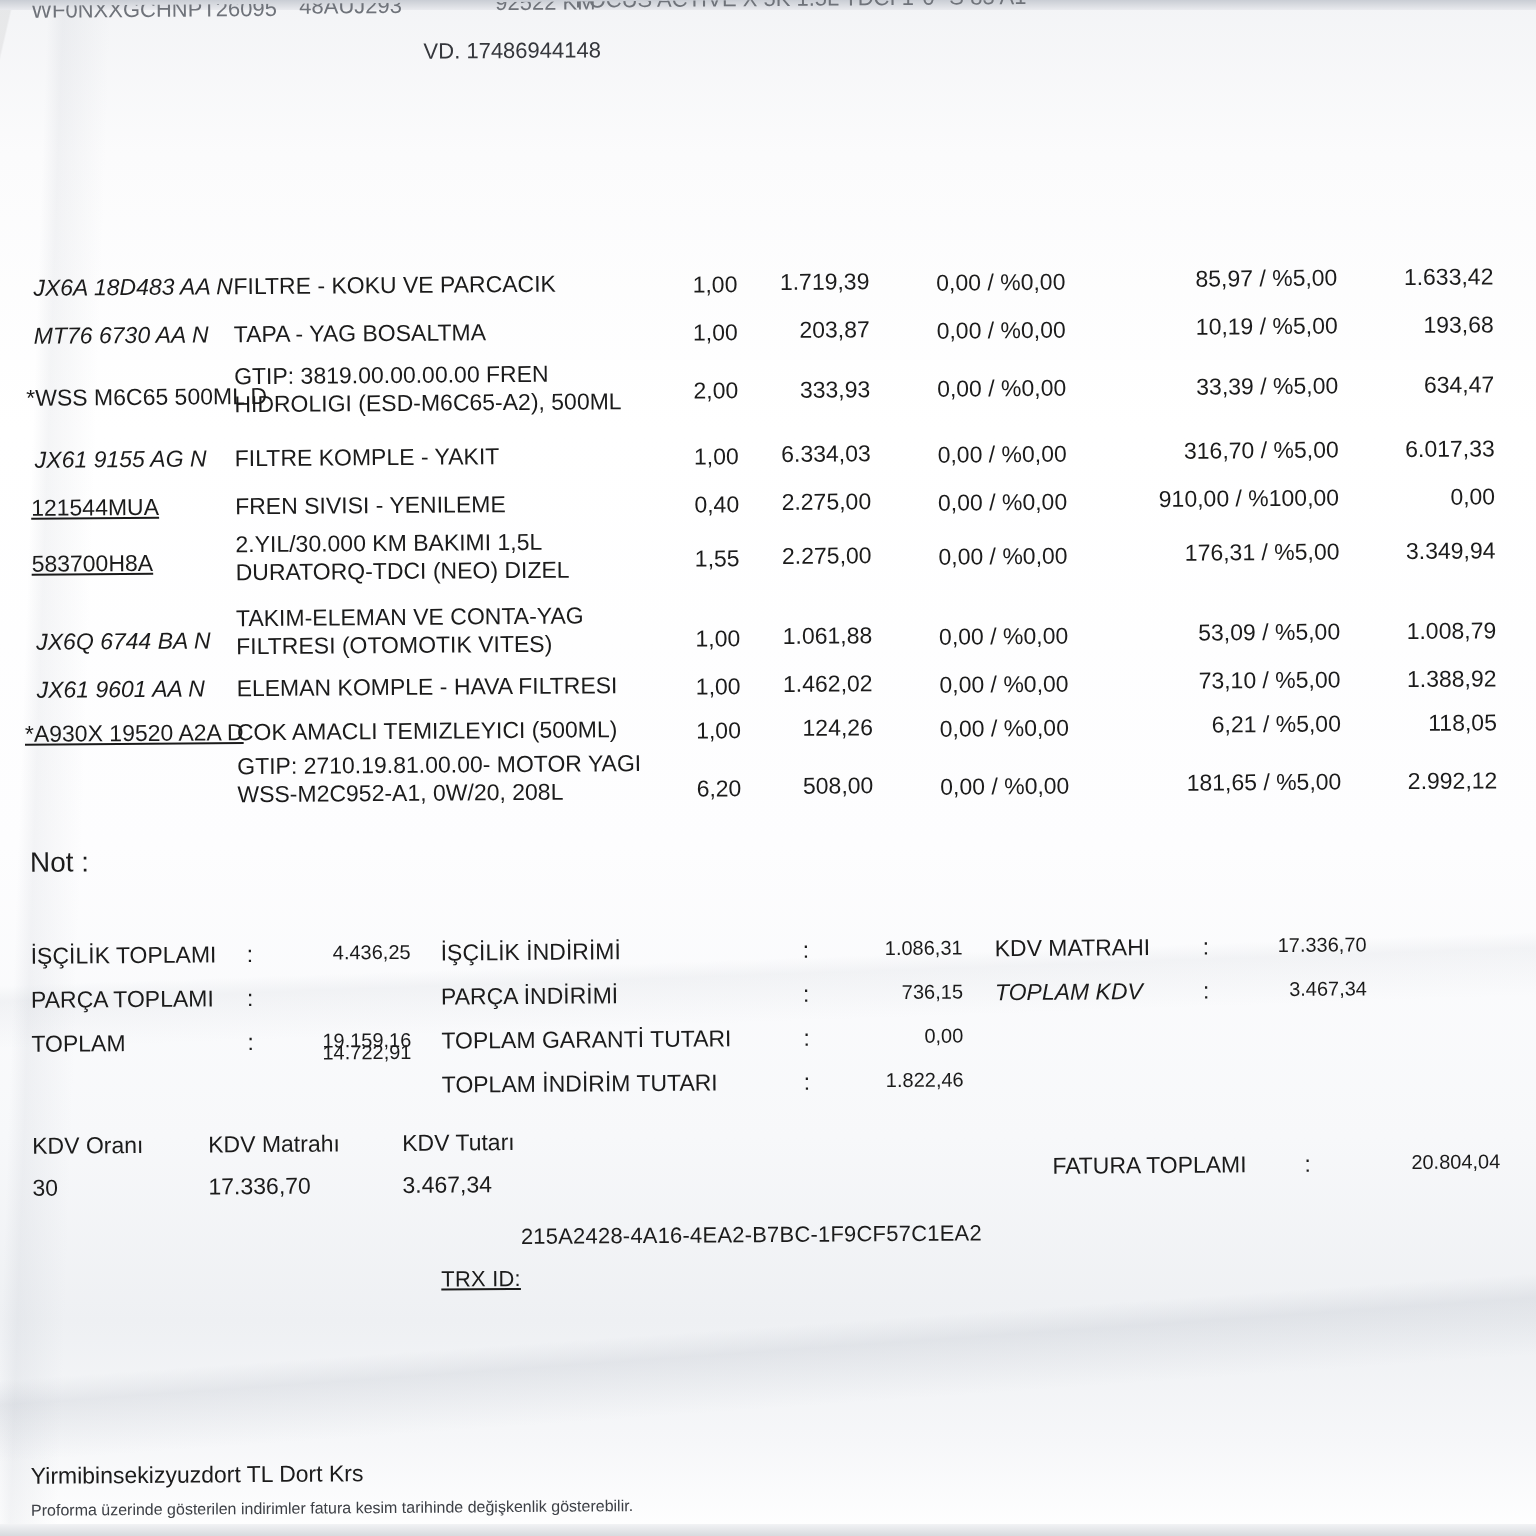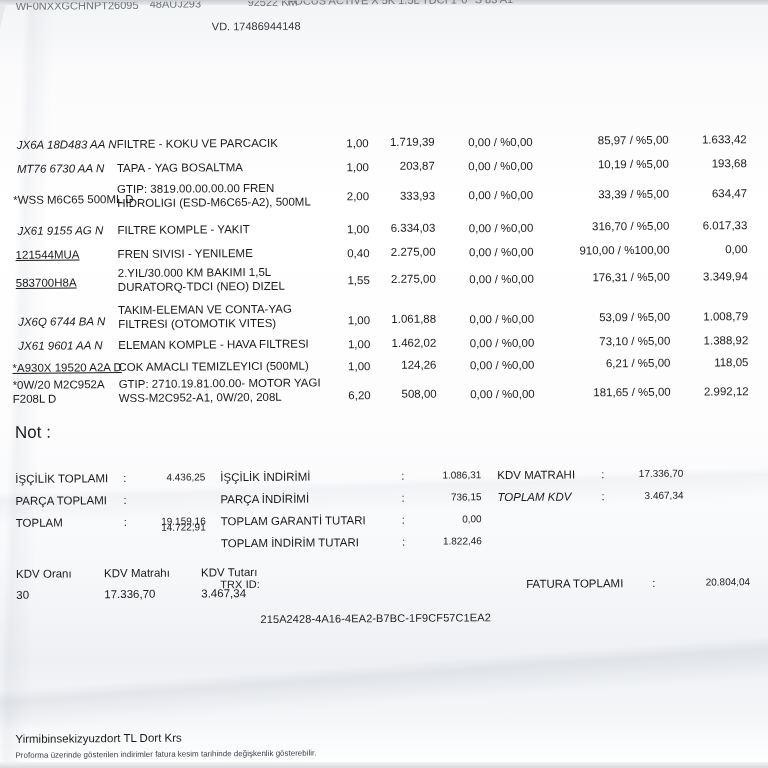--- a/index.html
+++ b/index.html
@@ -85,21 +85,21 @@
   .tot-val   { position: absolute; font-size: 10px; text-align: right; }
 
   .kdv-head { position: absolute; font-size: 11.5px; }
   .kdv-val  { position: absolute; font-size: 11.5px; }
 
   .trx { position: absolute; font-size: 11px; letter-spacing: 0.1px; }
 
   .footer-words { position: absolute; font-size: 11.5px; }
   .footer-note  { position: absolute; font-size: 8px; color: #3d4046; }
 
-  .note-label { position: absolute; font-size: 17px; }
+  .note-label { position: absolute; font-size: 14px; }
 
   
   .ghost { color: #6f737a; }
 </style>
 </head>
 <body>
 
 <div id="paper"></div>
 <div class="edge-top"></div>
 <div class="edge-bottom"></div>
@@ -200,21 +200,20 @@
       <div class="item-code up" style="left: 12px; top: 231px; font-style: normal;">*A930X 19520 A2A D</div>
       <div class="item-desc" style="left:118px; top:231px;">COK AMACLI TEMIZLEYICI (500ML)</div>
       <div class="num" style="left:330px; width:40px; top:232px;">1,00</div>
       <div class="num" style="left:374px; width:62px; top:231px;">124,26</div>
       <div class="num" style="left:452px; width:82px; top:232px;">0,00 / %0,00</div>
       <div class="num" style="left:578px; width:92px; top:231px;">6,21 / %5,00</div>
       <div class="num" style="left:676px; width:72px; top:231px;">118,05</div>
     </div>
 
     <div>
-      <div class="desc-wrap" style="left:12px; top:248px; width:104px;">*0W/20 M2C952A F208L D</div>
       <div class="desc-wrap" style="left:118px; top:248px; width:214px;">GTIP: 2710.19.81.00.00- MOTOR YAGI WSS-M2C952-A1, 0W/20, 208L</div>
       <div class="num" style="left:330px; width:40px; top:261px;">6,20</div>
       <div class="num" style="left:374px; width:62px; top:260px;">508,00</div>
       <div class="num" style="left:452px; width:82px; top:261px;">0,00 / %0,00</div>
       <div class="num" style="left:578px; width:92px; top:260px;">181,65 / %5,00</div>
       <div class="num" style="left:676px; width:72px; top:260px;">2.992,12</div>
     </div>
 
   </div>
 
@@ -268,19 +267,19 @@
     <div class="kdv-val" style="left:102px; top:586px;">17.336,70</div>
     <div class="kdv-val" style="left:199px; top:586px;">3.467,34</div>
   </div>
 
   <div>
     <div class="tot-label" style="left:524px; top:579px;">FATURA TOPLAMI</div>
     <div class="tot-colon" style="left:650px; top:579px;">:</div>
     <div class="tot-val" style="left:656px; width:92px; top:579px;">20.804,04</div>
   </div>
 
-  <div class="trx" style="left:218px; top:577px;">TRX ID:</div>
+  <div class="trx" style="left:218px; top:633px;text-decoration:underline;">TRX ID:</div>
   <div class="trx" style="left:258px; top:612px;">215A2428-4A16-4EA2-B7BC-1F9CF57C1EA2</div>
 
   <div class="footer-words" style="left:12px; top:730px;">Yirmibinsekizyuzdort TL Dort Krs</div>
   <div class="footer-note" style="left:12px; top:748px;">Proforma üzerinde gösterilen indirimler fatura kesim tarihinde değişkenlik gösterebilir.</div>
 
 </div>
 
 </body></html>

